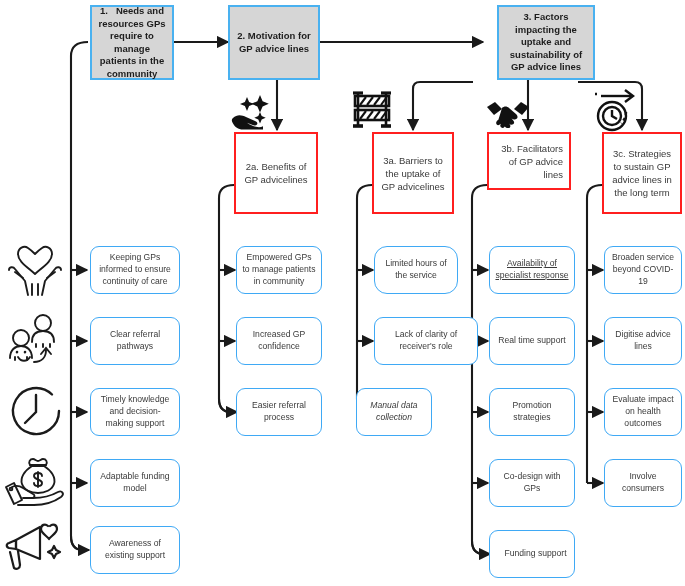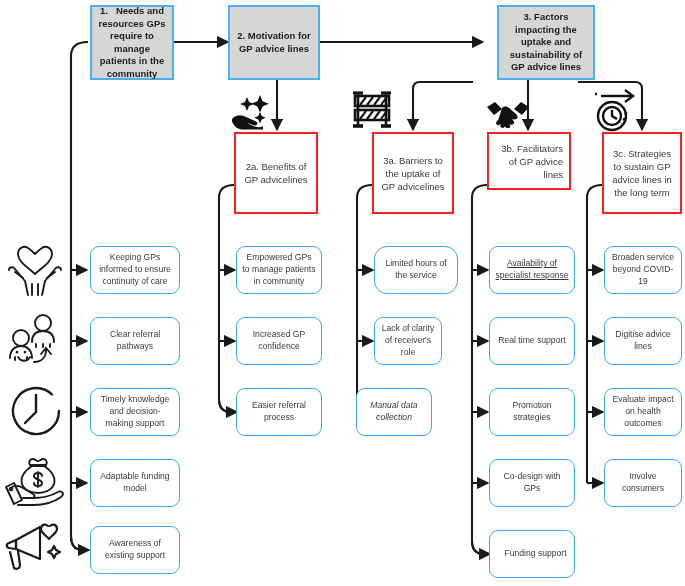--- a/index.html
+++ b/index.html
@@ -297,21 +297,21 @@
   <div class="node leaf" style="left:236px;top:317px;width:86px;height:48px;">
     <span>Increased GP confidence</span>
   </div>
   <div class="node leaf" style="left:236px;top:388px;width:86px;height:48px;">
     <span>Easier referral process</span>
   </div>
 
   <div class="node leaf" style="left:374px;top:246px;width:84px;height:48px;border-radius:13px;">
     <span>Limited hours of the service</span>
   </div>
-  <div class="node leaf" style="left:374px;top:317px;width:68px;height:48px;">
+  <div class="node leaf" style="left:374px;top:317px;width:104px;height:48px;">
     <span>Lack of clarity of receiver's role</span>
   </div>
   <div class="node leaf" style="left:356px;top:388px;width:76px;height:48px;font-style:italic;">
     <span>Manual data collection</span>
   </div>
 
   <div class="node leaf" style="left:489px;top:246px;width:86px;height:48px;text-decoration:underline;">
     <span>Availability of specialist response</span>
   </div>
   <div class="node leaf" style="left:489px;top:317px;width:86px;height:48px;">

